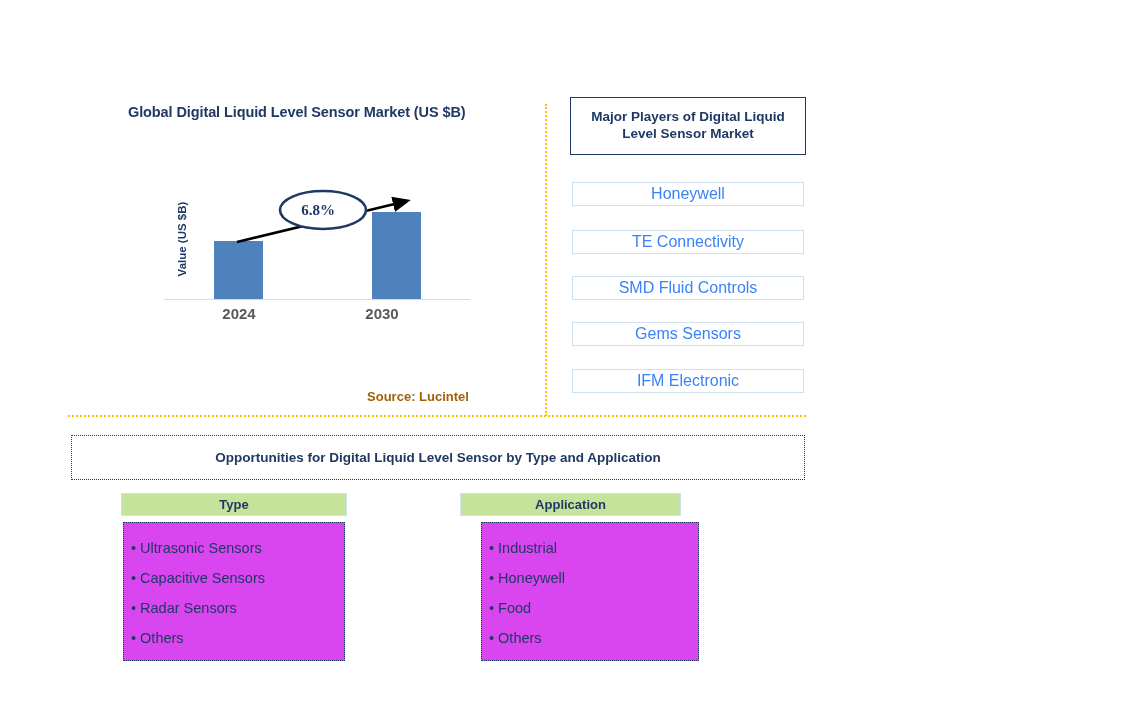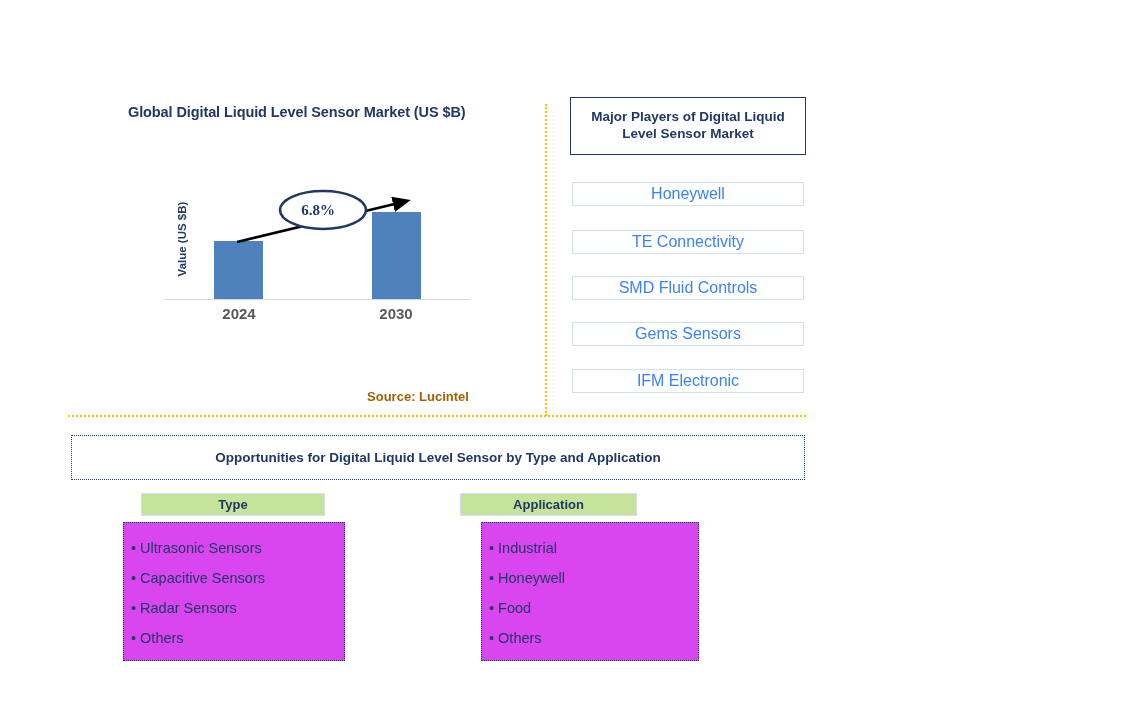--- a/index.html
+++ b/index.html
@@ -72,21 +72,21 @@
   .tick-label {
     position: absolute;
     top: 120px;
     width: 60px;
     text-align: center;
     font-size: 15px;
     font-weight: bold;
     color: #595959;
   }
   #tick-2024 { left: 54px; }
-  #tick-2030 { left: 211px; }
+  #tick-2030 { left: 197px; }
   #cagr-svg {
     position: absolute;
     left: 80px;
     top: 0px;
     width: 200px;
     height: 70px;
     overflow: visible;
   }
   #cagr-text {
     position: absolute;
@@ -202,23 +202,23 @@
     padding: 10px 0 0 7px;
   }
   .segment-item {
     font-size: 14.5px;
     color: #1f3864;
     line-height: 30px;
     white-space: nowrap;
   }
   .segment-item .bullet { padding-right: 4px; }
 
-  #type-header { left: 121px; top: 493px; width: 184px; margin-left: 20px; }
+  #type-header { left: 121px; top: 493px; width: 226px; }
   #type-body   { left: 123px; top: 522px; width: 222px; height: 139px; }
-  #application-header { left: 460px; top: 493px; width: 177px; }
+  #application-header { left: 460px; top: 493px; width: 221px; }
   #application-body   { left: 481px; top: 522px; width: 218px; height: 139px; }
 </style>
 </head>
 <body>
 
 <div class="canvas">
 
   <div id="chart-title">Global Digital Liquid Level Sensor Market (US $B)</div>
 
   <div id="chart-area">

